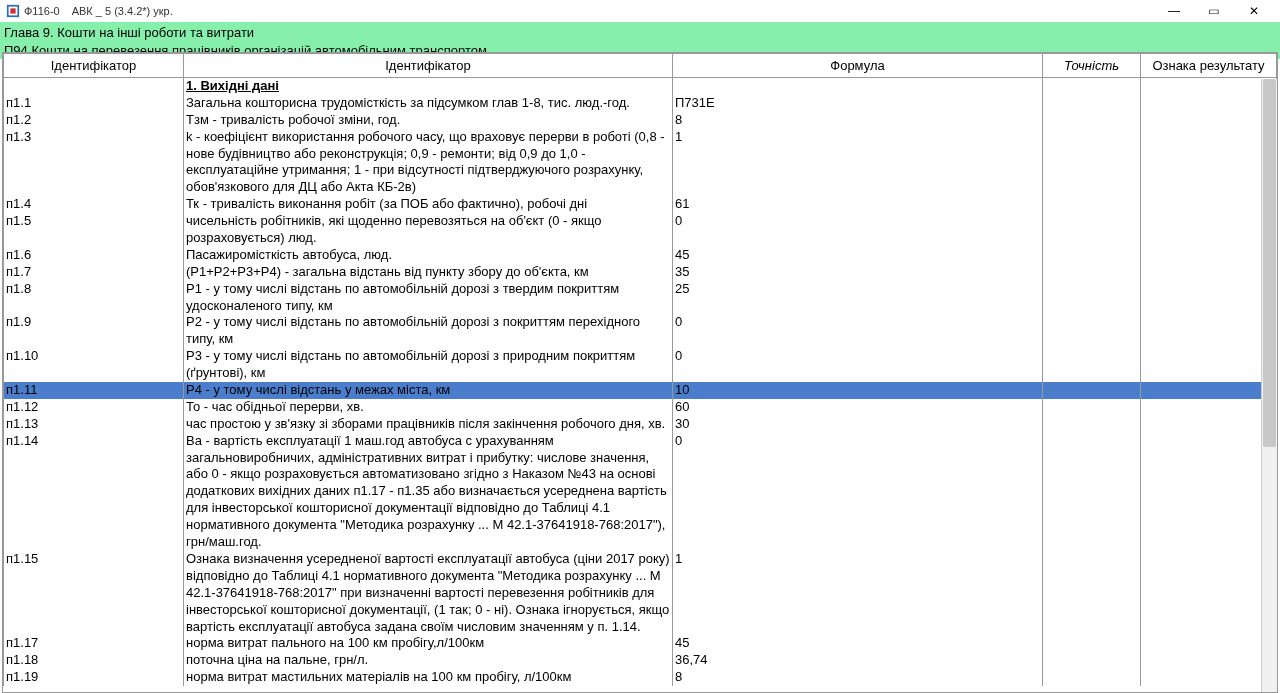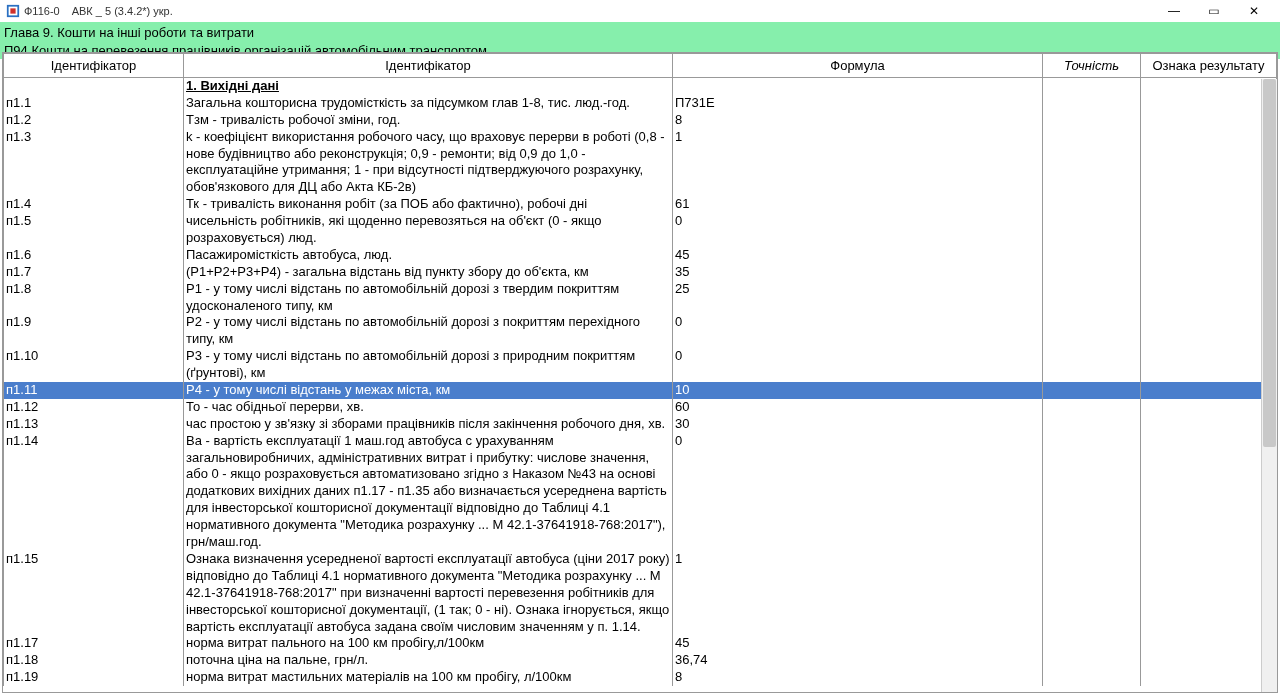--- a/index.html
+++ b/index.html
@@ -9,21 +9,21 @@
   .titlebar .title-text { font-size: 11px; color: #333; }
   .titlebar .wincontrols { margin-left: auto; display: flex; }
   .titlebar .wincontrols div { width: 40px; height: 22px; display: flex; align-items: center; justify-content: center; font-size: 12px; }
   .header-lines { padding: 2px 4px 0 4px; background: #86efac; font-size: 13px; line-height: 1.35; }
   .table-wrap { position: absolute; top: 52px; bottom: 0; left: 2px; right: 2px; border: 1px solid #999; overflow: hidden; }
   table { width: 100%; border-collapse: collapse; table-layout: fixed; }
   thead th { border: 1px solid #999; background: #fff; font-weight: normal; text-align: center; padding: 4px 2px; font-size: 13px; }
   tbody td { border-left: 1px solid #999; border-right: 1px solid #999; padding: 0 2px; vertical-align: top; font-size: 13px; line-height: 1.3; }
   tbody tr.section td { font-weight: bold; text-align: left; text-decoration: underline; }
   tbody tr.section td.col-id, tbody tr.section td.col-form, tbody tr.section td.col-acc, tbody tr.section td.col-res { text-decoration: none; font-weight: normal; }
-  tbody tr.selected td { background: #4a7ecc; color: #ffffff; }
+  tbody tr.selected td { background: #4a7ecc; color: #000000; }
   .col-id { width: 180px; }
   .col-name { }
   .col-form { width: 370px; }
   .col-acc { width: 98px; font-style: italic; }
   .col-res { width: 136px; }
   .scrollbar { position: absolute; right: 0; top: 26px; bottom: 0; width: 16px; background: #f0f0f0; border-left: 1px solid #ccc; }
   .scroll-thumb { position: absolute; left: 1px; right: 1px; top: 0; height: 60%; background: #c8c8c8; border-radius: 2px; }
   tbody { display: block; max-height: 614px; overflow: hidden; }
   thead, tbody tr { display: table; width: 100%; table-layout: fixed; }
 </style>

